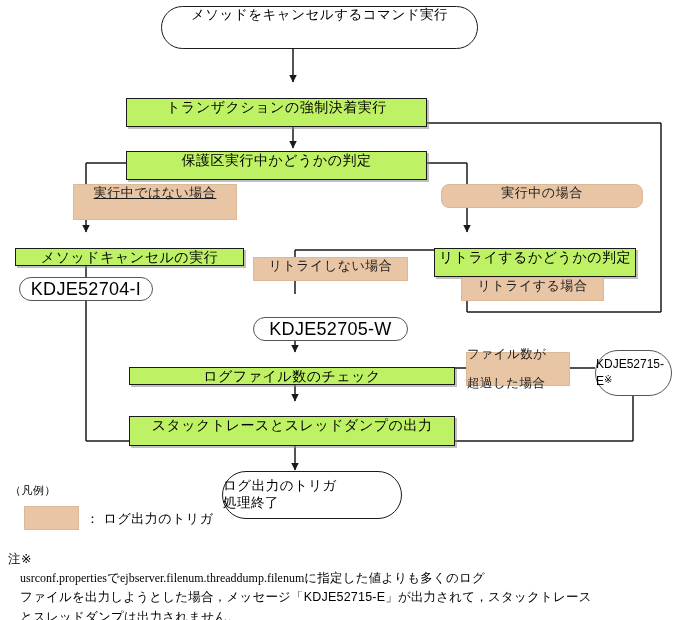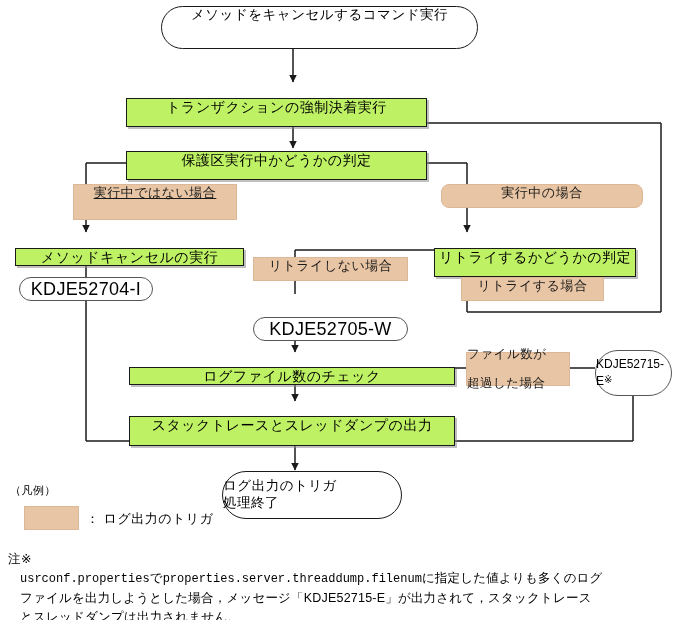--- a/index.html
+++ b/index.html
@@ -36,21 +36,21 @@
     font-size:13px;letter-spacing:.5px;color:#1a1a1a;
   }
   .tag.two{line-height:1.35;font-size:12.5px;}
 
   
   .legend-title{position:absolute;font-size:11px;letter-spacing:.5px;}
   .legend-swatch{position:absolute;background:#e8c5a4;border:1px solid #dcb896;}
   .legend-text{position:absolute;font-size:13px;letter-spacing:.5px;}
   .note-head{position:absolute;font-size:12.5px;letter-spacing:.5px;}
   .note-body{position:absolute;font-size:12.5px;line-height:1.55;letter-spacing:.2px;width:640px;}
-  .mono{font-family:Liberation Mono, monospace;font-size:12px;letter-spacing:0;}
+  .mono{font-family:Liberation Serif, serif;font-size:12px;letter-spacing:0;}
   .sup{font-size:10px;vertical-align:2px;}
 </style>
 </head>
 <body>
 
 <div id="canvas">
 
   <svg class="lines" viewBox="0 0 677 620">
     <defs>
       <marker id="ah" markerWidth="9" markerHeight="9" refX="7.5" refY="4" orient="auto" markerUnits="userSpaceOnUse">
@@ -165,19 +165,19 @@
     <span>処理終了</span>
   </div>
 
   <div class="legend-title" style="left:10px;top:483px;">（凡例）</div>
   <div class="legend-swatch" style="left:24px;top:506px;width:53px;height:22px;"></div>
   <div class="legend-text" style="left:86px;top:510px;text-align:center;">： ログ出力のトリガ</div>
 
   <div class="note-head" style="left:8px;top:551px;">注※</div>
   <div class="note-body" style="left:20px;top:569px;">
     <div>
-      <span class="mono">usrconf.properties</span><span>で</span><span class="mono">properties.server.threaddump.filenum</span><span>に指定した値よりも多くのログ</span>
+      <span class="mono">usrconf.properties</span><span>で</span><span class="mono">ejbserver.filenum.threaddump.filenum</span><span>に指定した値よりも多くのログ</span>
     </div>
     <div>ファイルを出力しようとした場合，メッセージ「KDJE52715-E」が出力されて，スタックトレース</div>
     <div>とスレッドダンプは出力されません。</div>
   </div>
 
 </div>
 
 </body></html>

